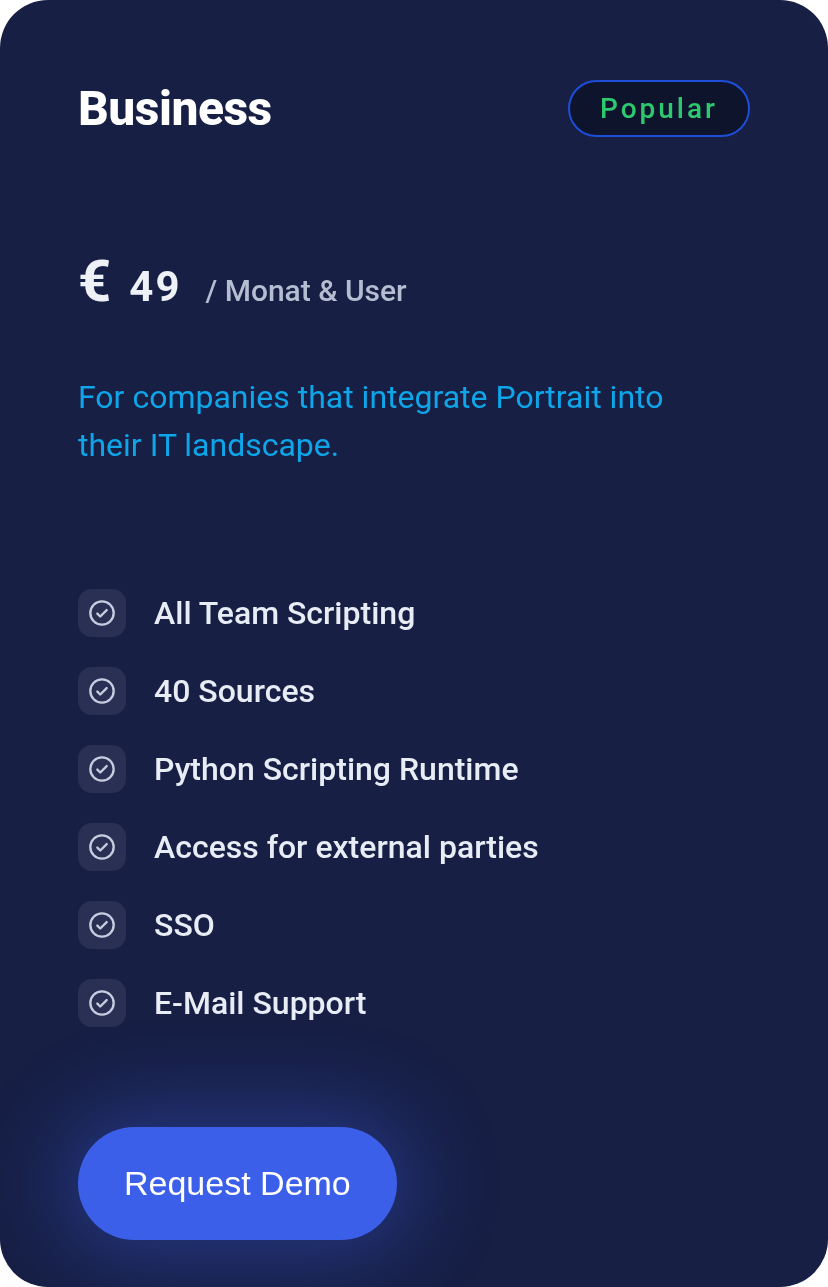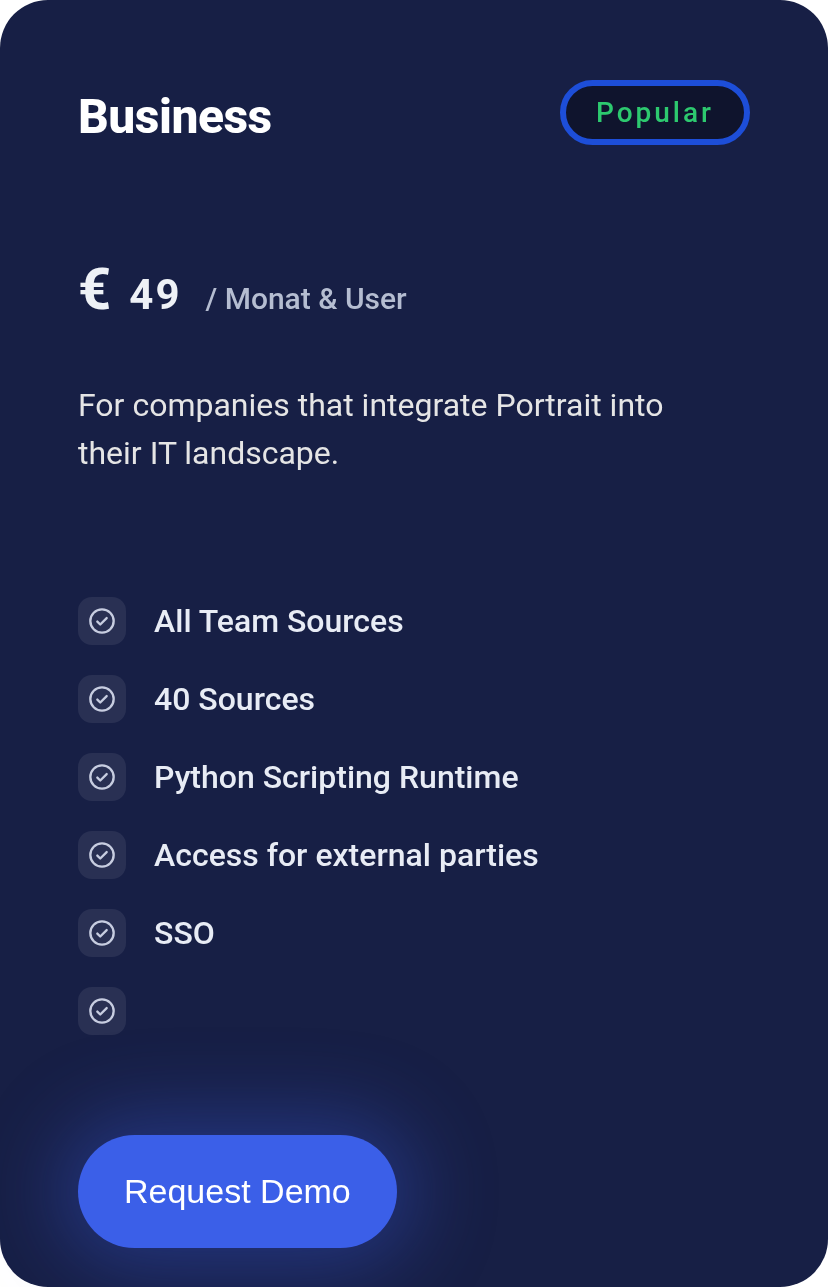--- a/index.html
+++ b/index.html
@@ -34,21 +34,21 @@
 
     .plan-title {
       font-size: 48px;
       font-weight: 800;
       color: #ffffff;
       letter-spacing: -0.5px;
     }
 
     .popular-badge {
       background: rgba(0, 0, 0, 0.35);
-      border: 6px solid #1d4ed8;
+      border: 2px solid #1d4ed8;
       color: #2dc96f;
       font-size: 28px;
       font-weight: 500;
       letter-spacing: 3px;
       padding: 10px 30px;
       border-radius: 999px;
     }
 
     .price-row {
       display: flex;
@@ -74,21 +74,21 @@
       font-size: 30px;
       font-weight: 500;
       color: #b5bdd1;
       margin-left: 6px;
       margin-top: 7px;
     }
 
     .description {
       font-size: 32px;
       font-weight: 400;
-      color: #e5e5e5;
+      color: #0ea5e9;
       line-height: 1.5;
       margin-bottom: 120px;
       max-width: 640px;
     }
 
     .feature-list {
       list-style: none;
       display: flex;
       flex-direction: column;
       gap: 30px;
@@ -154,21 +154,21 @@
   <p class="description">For companies that integrate Portrait into their IT landscape.</p>
 
   <ul class="feature-list">
     <li class="feature-item">
       <span class="check-icon-wrap">
         <svg viewBox="0 0 24 24" fill="none" stroke="#c7cde0" stroke-width="2" stroke-linecap="round" stroke-linejoin="round">
             <circle cx="12" cy="12" r="10"></circle>
             <path d="M8 12.5l2.5 2.5L16 9.5"></path>
           </svg>
       </span>
-      <span class="feature-label">All Team Sources</span>
+      <span class="feature-label">All Team Scripting</span>
     </li>
     <li class="feature-item">
       <span class="check-icon-wrap">
         <svg viewBox="0 0 24 24" fill="none" stroke="#c7cde0" stroke-width="2" stroke-linecap="round" stroke-linejoin="round">
             <circle cx="12" cy="12" r="10"></circle>
             <path d="M8 12.5l2.5 2.5L16 9.5"></path>
           </svg>
       </span>
       <span class="feature-label">40 Sources</span>
     </li>
@@ -199,18 +199,19 @@
       </span>
       <span class="feature-label">SSO</span>
     </li>
     <li class="feature-item">
       <span class="check-icon-wrap">
         <svg viewBox="0 0 24 24" fill="none" stroke="#c7cde0" stroke-width="2" stroke-linecap="round" stroke-linejoin="round">
             <circle cx="12" cy="12" r="10"></circle>
             <path d="M8 12.5l2.5 2.5L16 9.5"></path>
           </svg>
       </span>
+      <span class="feature-label">E-Mail Support</span>
     </li>
   </ul>
 
   <button class="cta-button">Request Demo</button>
 
 </div>
 
 </body></html>

